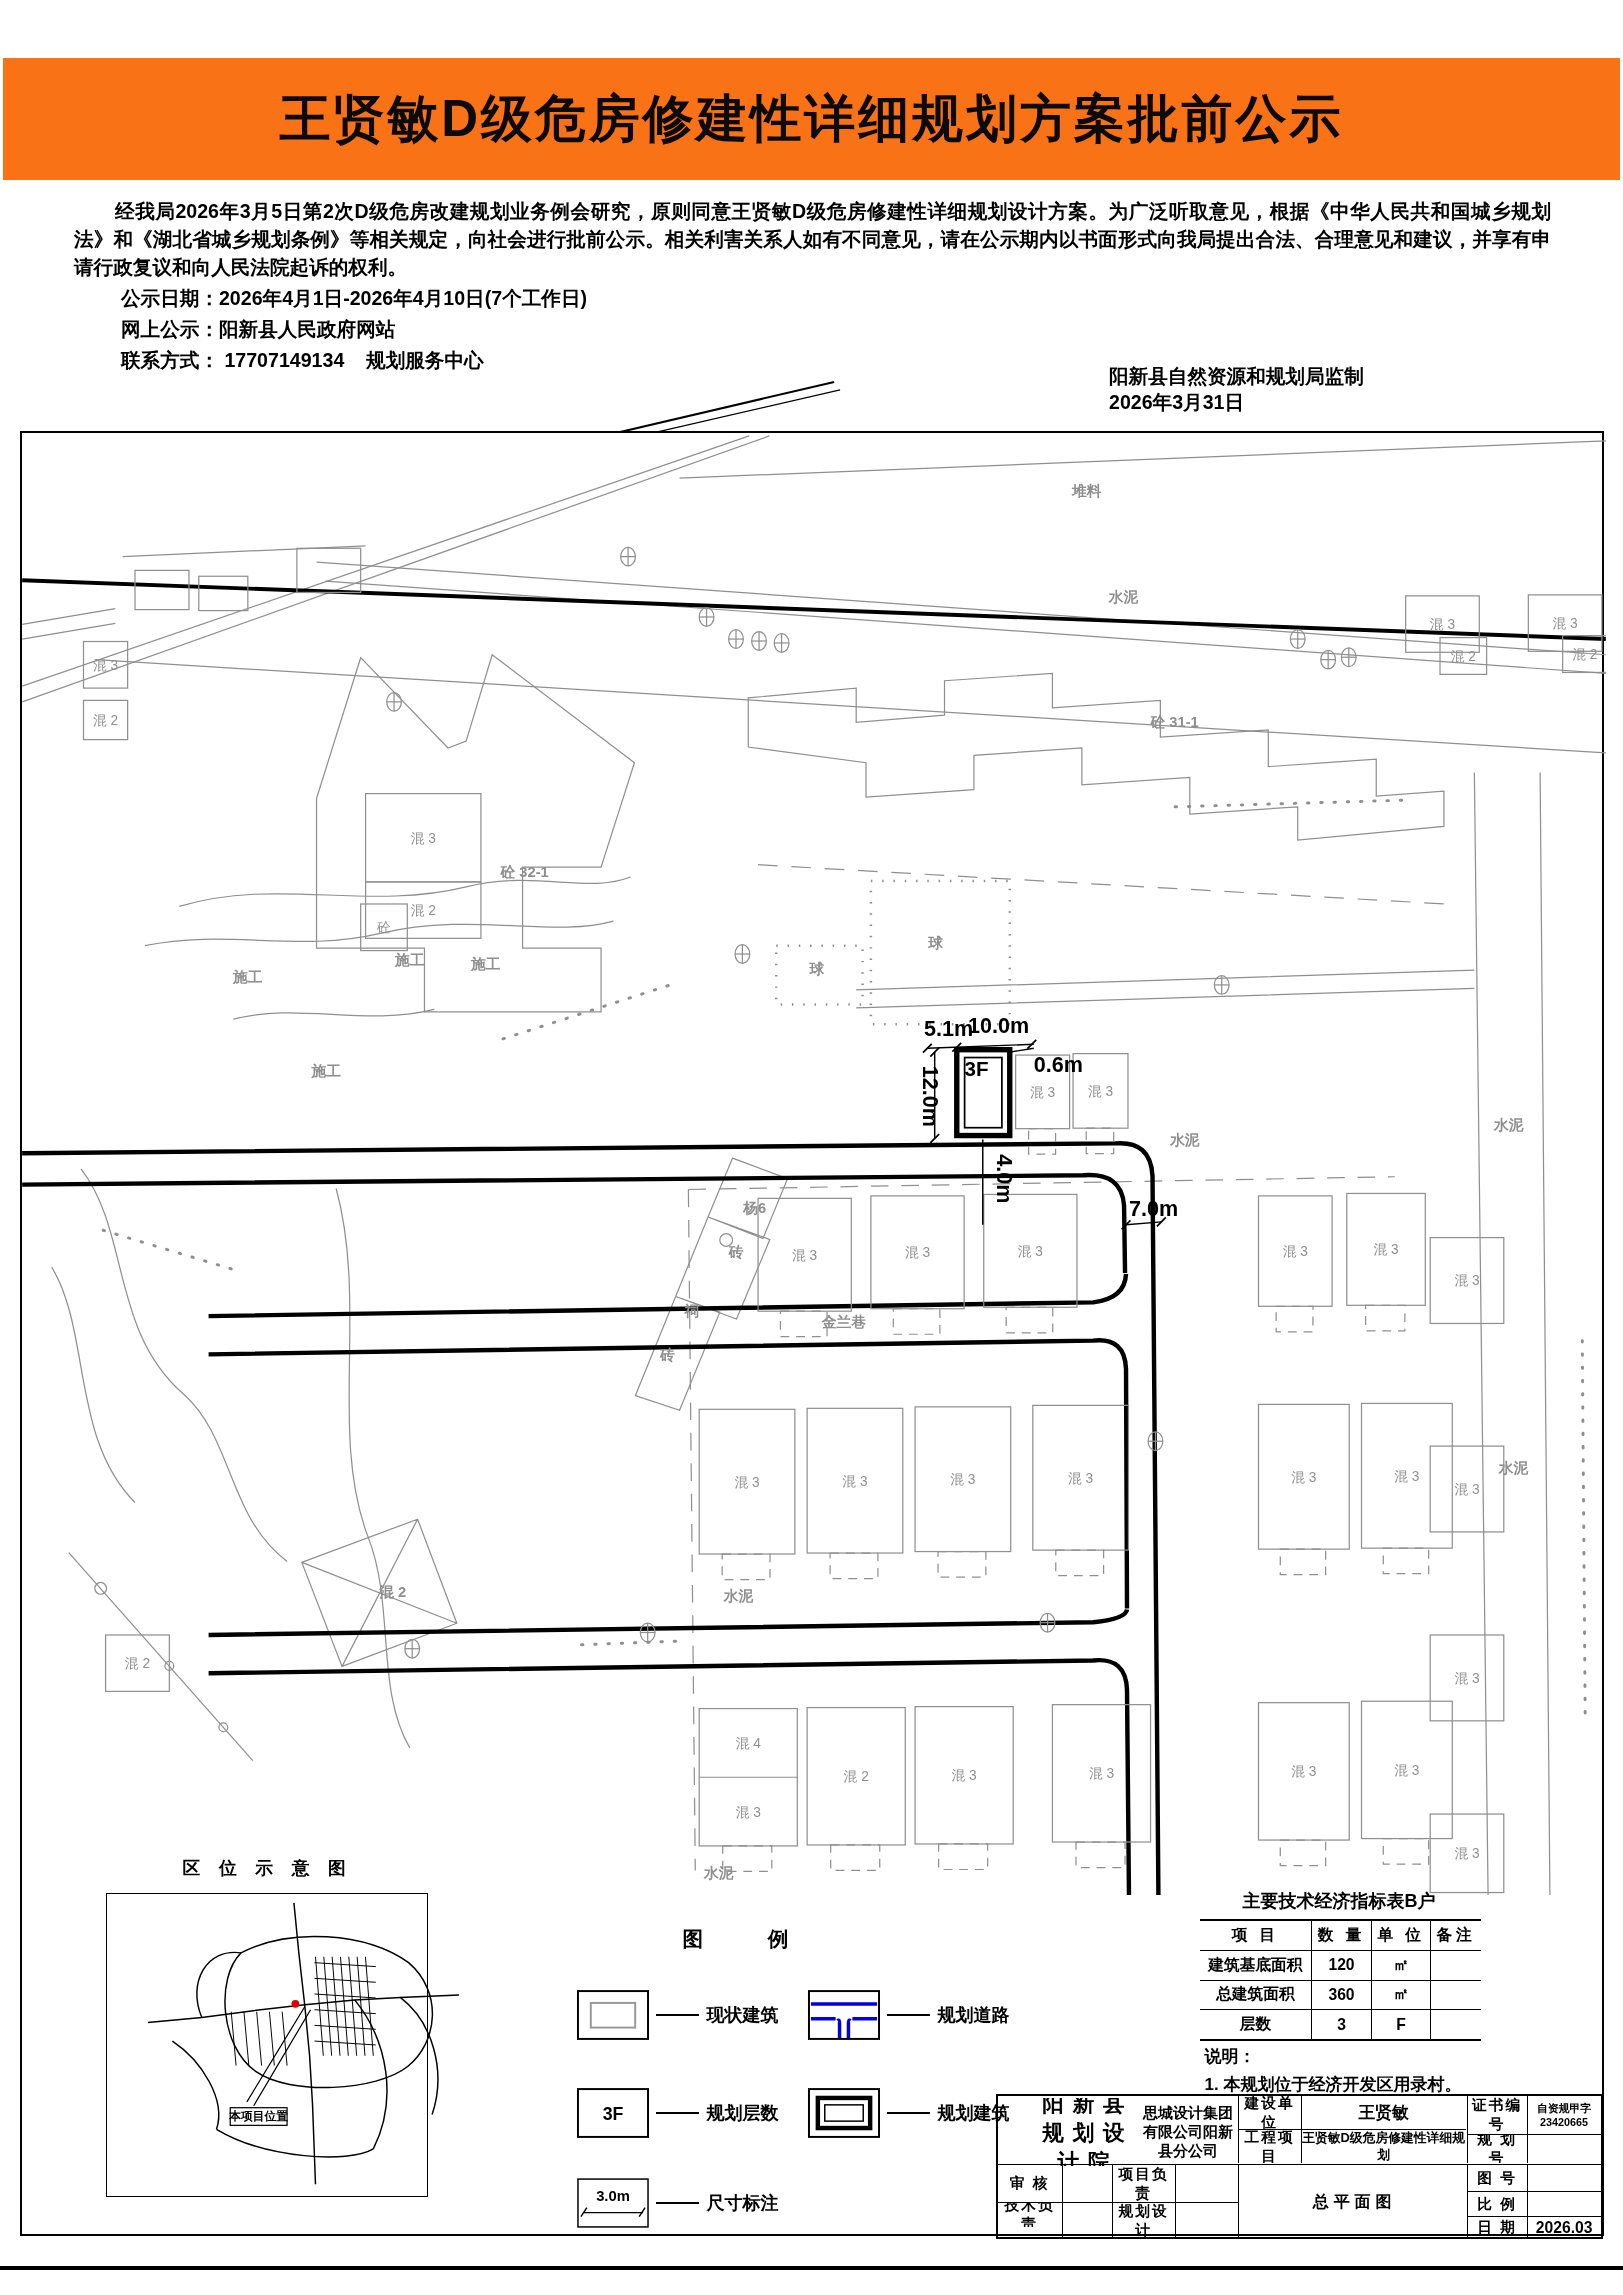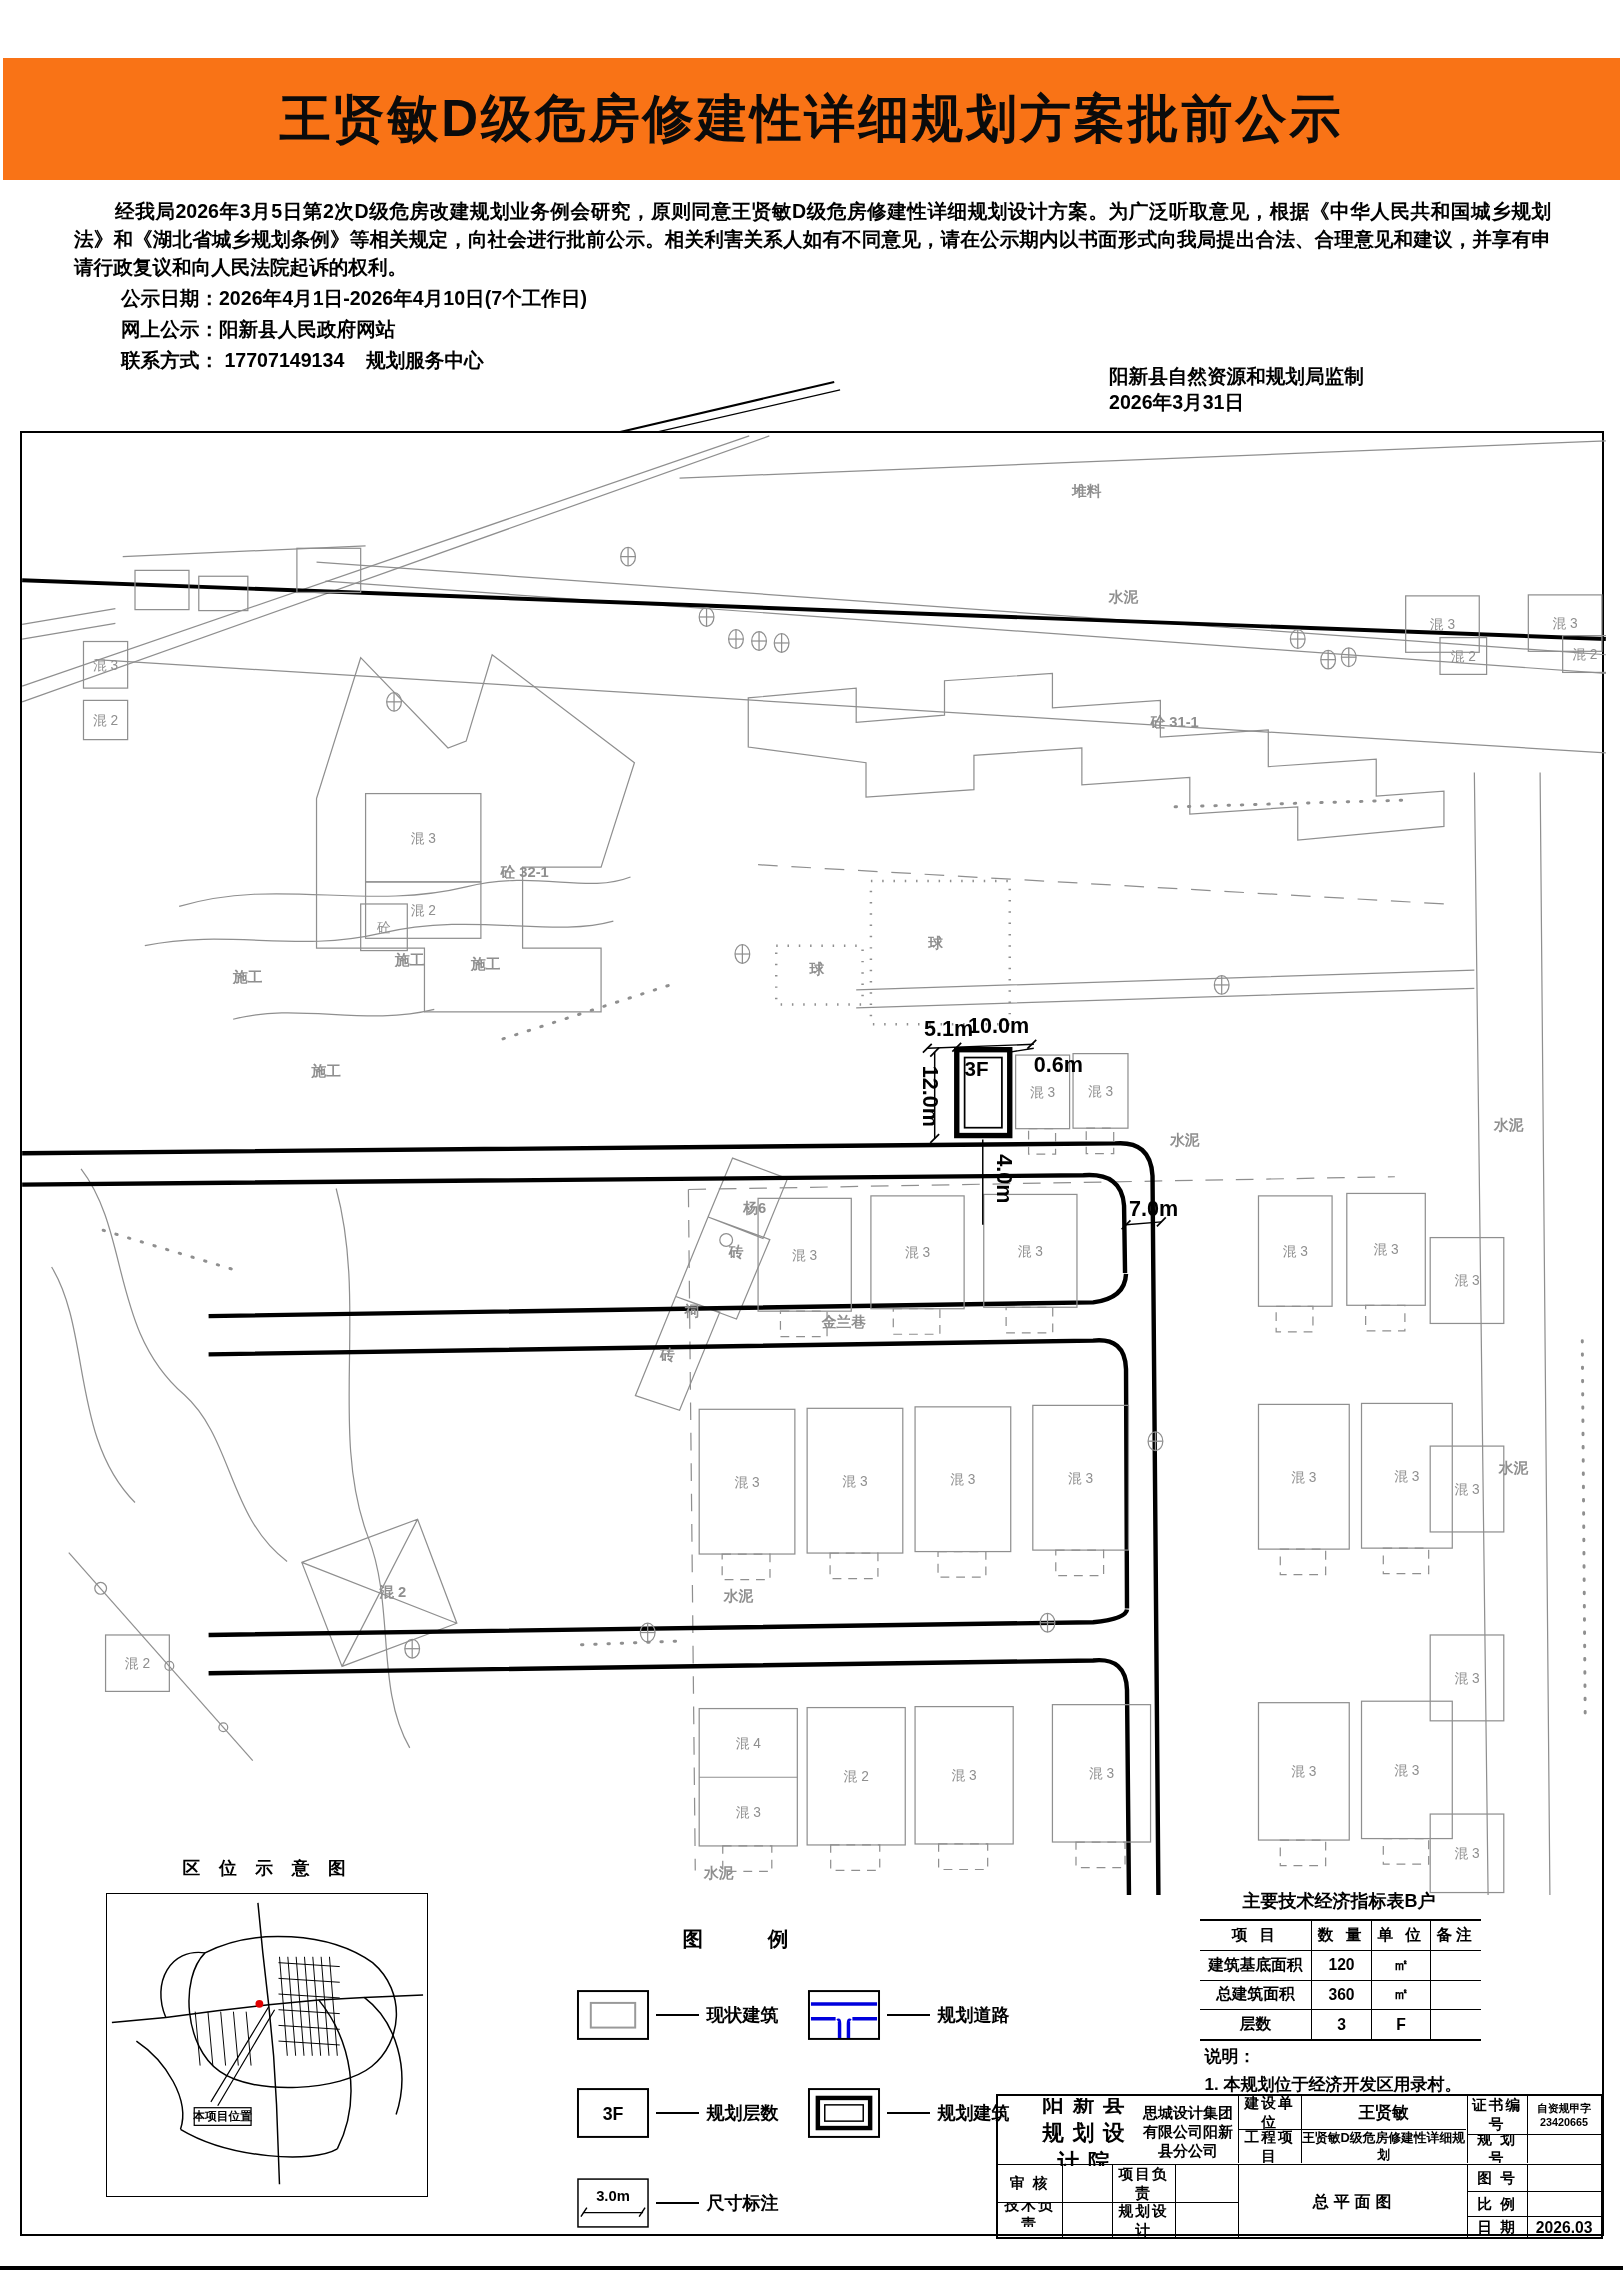--- a/index.html
+++ b/index.html
@@ -18,21 +18,21 @@
   #issuer{position:absolute;left:1109px;top:364px;width:491px;text-align:left;
           font-size:19.6px;font-weight:600;line-height:25.5px;}
   
   #sheet{position:absolute;left:19.6px;top:431px;width:1584px;height:1805px;border:2.5px solid #000;
          box-sizing:border-box;background:#fff;}
   #plan-svg{position:absolute;left:0;top:0;}
   .abs{position:absolute;}
   
   #loc-title{left:128px;top:1423px;width:236px;text-align:center;font-size:17.7px;font-weight:bold;
              letter-spacing:6.9px;}
-  #loc-box{left:84px;top:1460px;width:322px;height:304px;border:1.5px solid #000;box-sizing:border-box;}
+  #loc-box{left:84px;top:1460px;width:322px;height:304px;border:1.5px solid #000;box-sizing:border-box;padding-left:36px;}
   
   #legend-title{left:623px;top:1492px;width:211px;text-align:center;font-size:20.6px;font-weight:bold;
                 letter-spacing:29.4px;}
   .lg-item{position:absolute;display:flex;align-items:center;}
   .lg-sym{width:74px;height:52px;flex:0 0 74px;}
   .lg-line{width:43px;height:0;border-top:2px solid #000;margin:0 6.9px;}
   .lg-lab{font-size:18px;font-weight:bold;white-space:nowrap;}
   
   #ind-title{left:1168px;top:1456px;width:299px;text-align:center;font-size:18px;font-weight:bold;}
   #ind-table{left:1178px;top:1486px;width:281px;border-collapse:collapse;position:absolute;}

